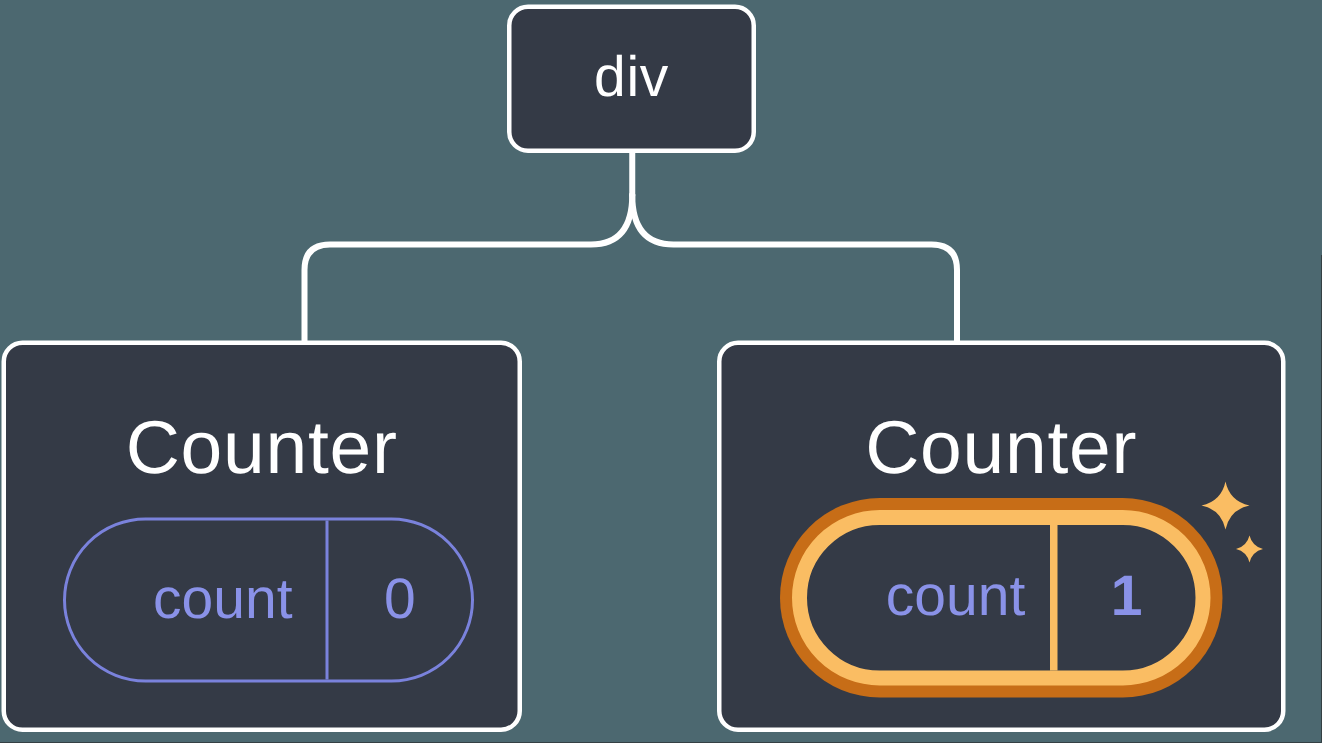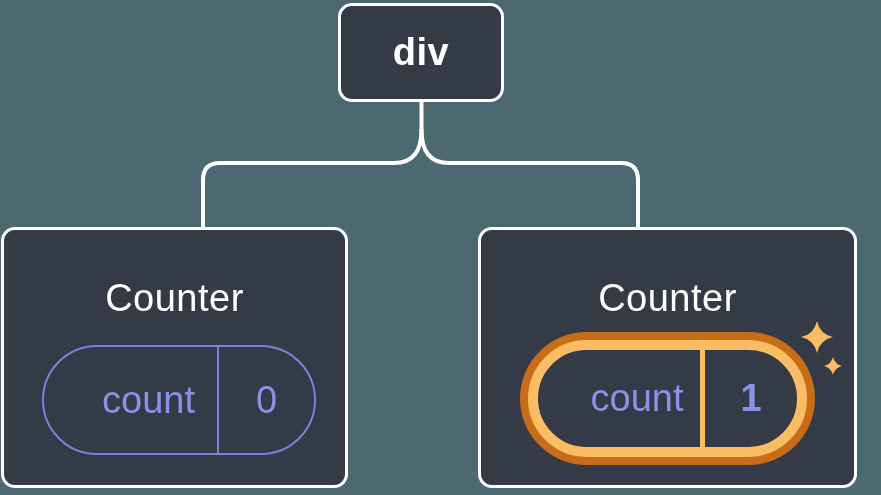--- a/index.html
+++ b/index.html
@@ -16,28 +16,28 @@
     background:#343A46;
     border:3px solid #FFFFFF;
     border-radius:14px;
     box-sizing:border-box;
   }
   .node-root{
     left:338px;top:3px;width:166px;height:99px;
     display:flex;align-items:center;justify-content:center;
   }
   .node-root-label{
-    color:#FFFFFF;font-size:38px;font-weight:700;letter-spacing:.5px;
+    color:#FFFFFF;font-size:38px;font-weight:400;letter-spacing:.5px;
   }
   .node-counter-left{left:1px;top:227px;width:347px;height:261px;}
   .node-counter-right{left:478px;top:227px;width:379px;height:261px;}
   .node-title{
     position:absolute;left:0;top:46px;width:100%;
     text-align:center;color:#FFFFFF;
-    font-size:38px;font-weight:500;line-height:44px;letter-spacing:.5px;
+    font-size:50px;font-weight:500;line-height:44px;letter-spacing:.5px;
   }
   
   .state-pill{
     position:absolute;left:38px;top:115px;
     width:274px;height:110px;
     border:2px solid #7A82DC;border-radius:55px;
     box-sizing:border-box;
     display:flex;align-items:stretch;
   }
   .state-pill .cell-key{

